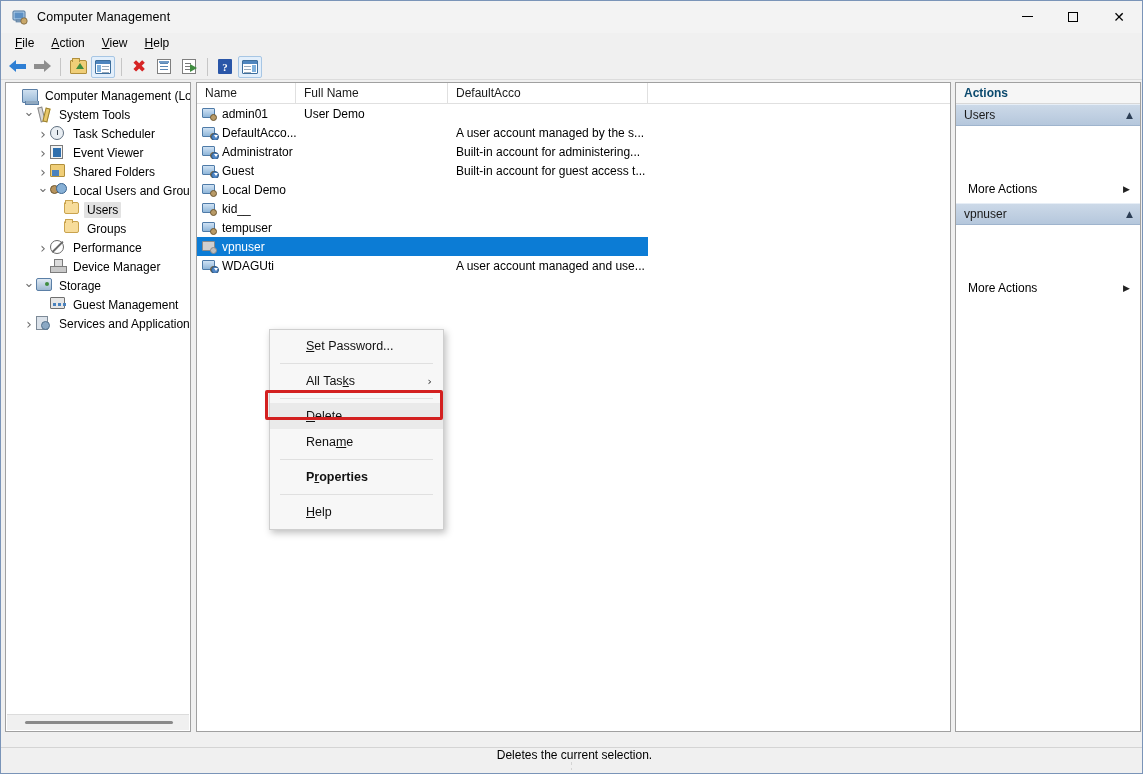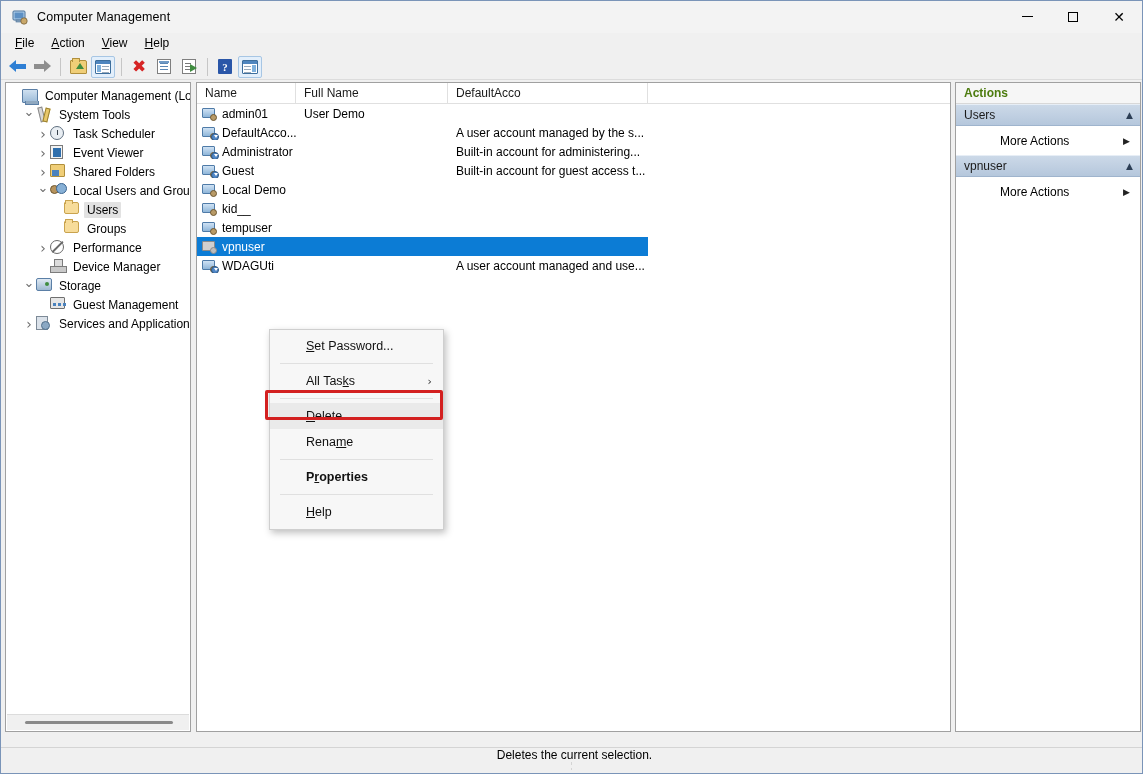--- a/index.html
+++ b/index.html
@@ -222,34 +222,34 @@
   .uico.sel .mon{background:#cfcfcf;border-color:#8a8a8a;}
   .uico.sel .head{background:#bdbdbd;border-color:#8a8a8a;}
 
   
   .actions-pane {
     position: absolute; left: 954px; top: 2px; width: 186px; height: 650px;
     background: #fff; border: 1px solid #a0a0a0; overflow: hidden;
   }
   .act-title {
     height: 21px; line-height: 21px; padding-left: 8px;
-    font-size: 12px; font-weight: bold; color: #4d7c0f;
+    font-size: 12px; font-weight: bold; color: #0c4a6e;
     background: #f6f6f6; border-bottom: 1px solid #d8d8d8;
   }
   .act-group-head {
     height: 22px; display: flex; align-items: center;
     padding: 0 7px 0 8px;
     background: linear-gradient(#ccd9e8, #b5c7dc);
     border-top: 1px solid #e7eef6; border-bottom: 1px solid #9fb4cd;
     font-size: 12px; color: #1a1a1a;
   }
   .act-group-head .caret { margin-left: auto; font-size: 9px; color: #2c3e55; font-family:"DejaVu Sans",sans-serif;}
   .act-item {
     height: 29px; display: flex; align-items: center;
-    padding-left: 44px; font-size: 12px; background: #fff;
+    padding-left: 12px; font-size: 12px; background: #fff; margin-top: 48px;
   }
   .act-item .chev { margin-left: auto; margin-right: 10px; font-size: 9px; color: #222; font-family:"DejaVu Sans",sans-serif;}
 
   
   .statusbar {
     position: absolute; left: 0; bottom: 0; width: 1141px; height: 26px;
     background: #f0f0f0; border-top: 1px solid #d4d4d4;
     display: flex; align-items: center; flex-direction: column;
   }
   .status-text {

